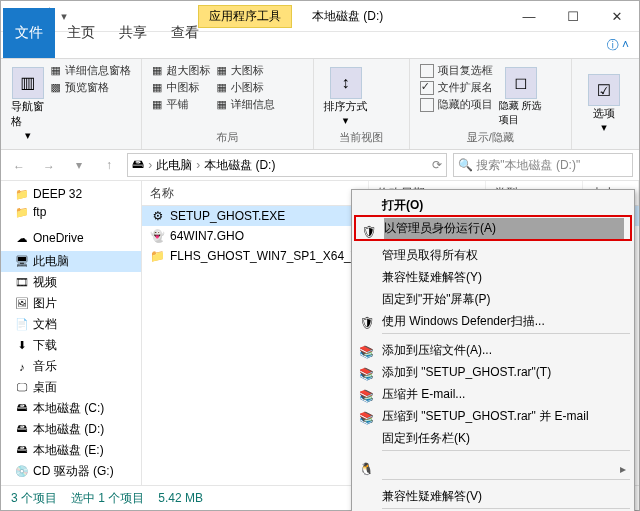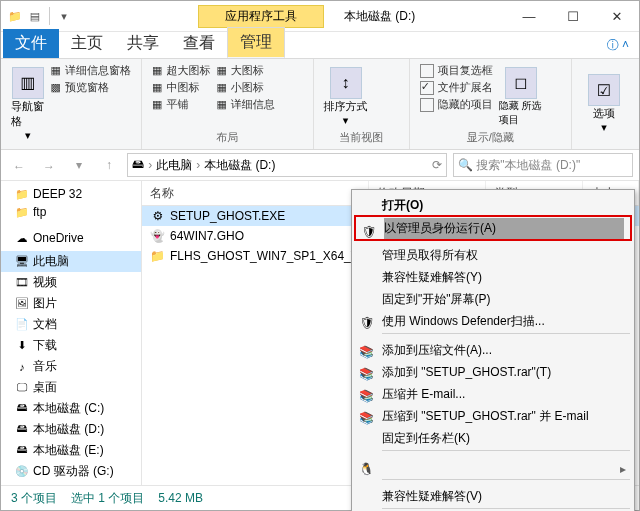--- a/index.html
+++ b/index.html
@@ -1,26 +1,26 @@
 <!DOCTYPE html>
 <html><head>
 <meta charset="utf-8">
 <style>
 html,body{margin:0;padding:0;font-family:"Microsoft YaHei","Segoe UI",sans-serif;font-size:12px;color:#000;background:#fff;width:640px;height:511px;overflow:hidden}
 .window{width:640px;height:511px;border:1px solid #aaa;box-sizing:border-box;display:flex;flex-direction:column;background:#fff;position:relative}
 .titlebar{height:30px;display:flex;align-items:center;background:#fff;border-bottom:1px solid #e5e5e5}
 .tb-icons{display:flex;gap:4px;align-items:center;padding:0 6px}
 .tb-icon{width:16px;height:16px;display:flex;align-items:center;justify-content:center;font-size:11px;color:#555}
 .tb-sep{width:1px;height:18px;background:#ccc;margin:0 2px}
-.tool-tab{background:#ffe17a;padding:2px 26px;font-size:12px;margin-left:120px;border:1px solid #e6c947}
+.tool-tab{background:#ffe17a;padding:2px 10px;font-size:12px;margin-left:120px;border:1px solid #e6c947}
 .title-txt{margin-left:20px;font-size:12px}
 .win-ctrl{margin-left:auto;display:flex}
 .win-btn{width:44px;height:30px;display:flex;align-items:center;justify-content:center;font-size:13px;color:#333}
 .ribbon-tabs{height:26px;display:flex;align-items:flex-end;background:#fff;border-bottom:1px solid #dadada}
-.rtab{padding:4px 12px;font-size:16px;color:#333}
+.rtab{padding:16px 12px;font-size:14px;color:#333}
 .rtab.file{background:#1979ca;color:#fff;margin-left:2px}
 .rtab.active{background:#ffe17a;border:1px solid #dadada;border-bottom:1px solid #f5f6f7}
 .help-ico{margin-left:auto;padding:4px 10px;color:#1979ca}
 .ribbon-body{height:90px;background:#f5f6f7;border-bottom:1px solid #dadada;display:flex}
 .rgroup{border-right:1px solid #e0e0e0;padding:4px 10px;display:flex;flex-direction:column;justify-content:space-between;font-size:11px}
 .rgroup .lbl{text-align:center;color:#666;font-size:11px}
 .rgroup .body{display:flex;gap:6px;flex:1}
 .big-btn{display:flex;flex-direction:column;align-items:center;justify-content:center;width:44px}
 .big-ico{width:30px;height:30px;background:#dde;border:1px solid #bcd;display:flex;align-items:center;justify-content:center;font-size:16px}
 .small-row{display:flex;flex-direction:column;gap:2px;font-size:11px;color:#333}
@@ -75,21 +75,20 @@
     <div class="win-btn">☐</div>
     <div class="win-btn">✕</div>
   </div>
 </div>
 
 <div class="ribbon-tabs">
   <div class="rtab file">文件</div>
   <div class="rtab">主页</div>
   <div class="rtab">共享</div>
   <div class="rtab">查看</div>
-  <div class="rtab active">管理</div>
   <div class="help-ico">ⓘ ˄</div>
 </div>
 
 <div class="ribbon-body">
   <div class="rgroup" style="width:120px">
     <div class="body">
       <div class="big-btn">
         <div class="big-ico">▥</div>
         <span>导航窗格</span>
         <span>▾</span>

